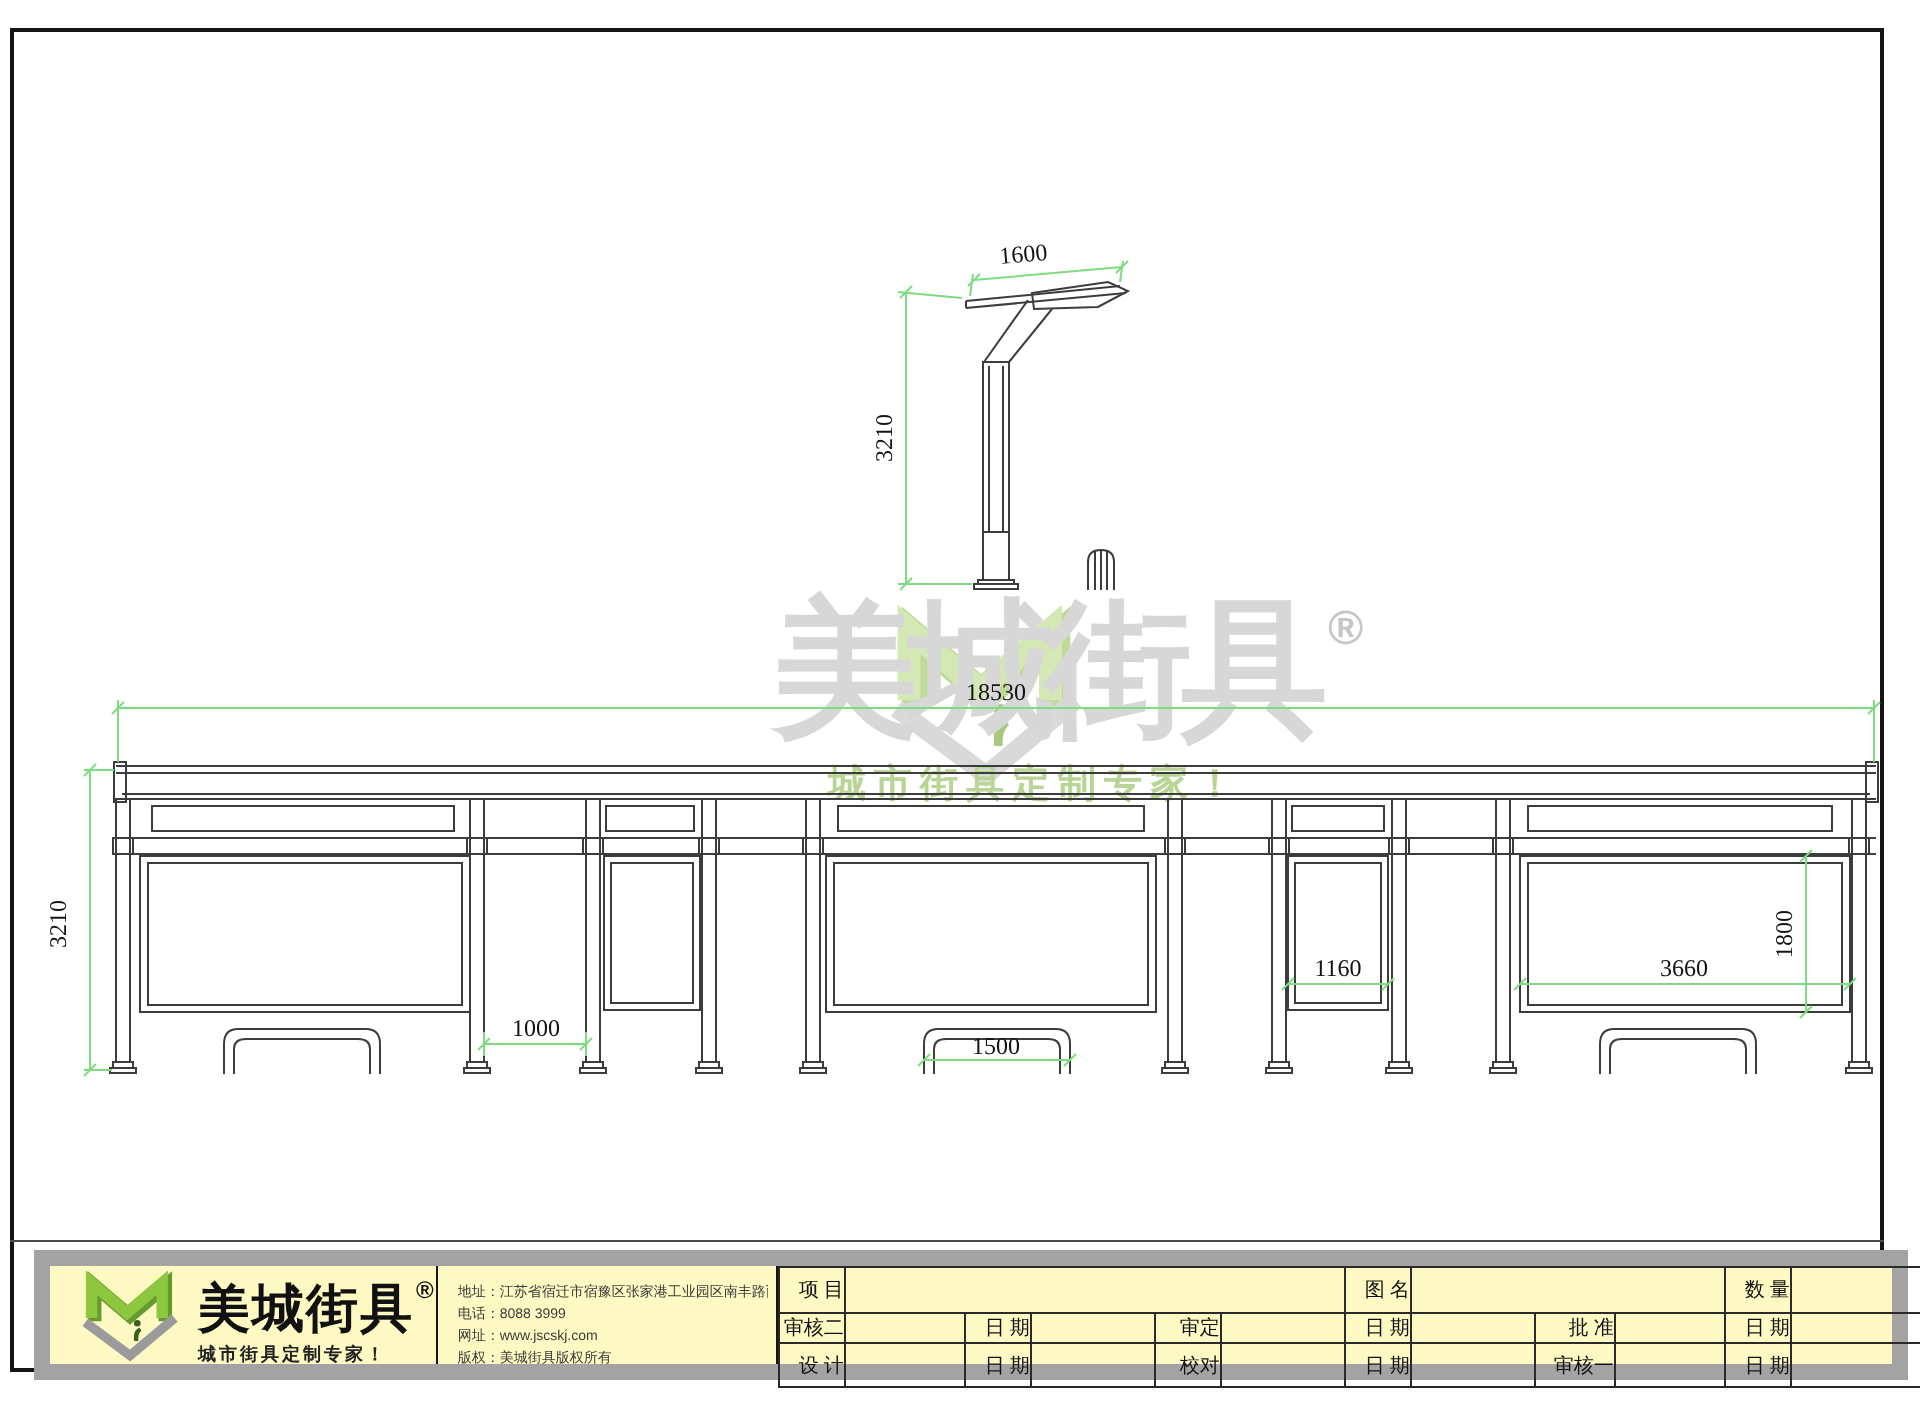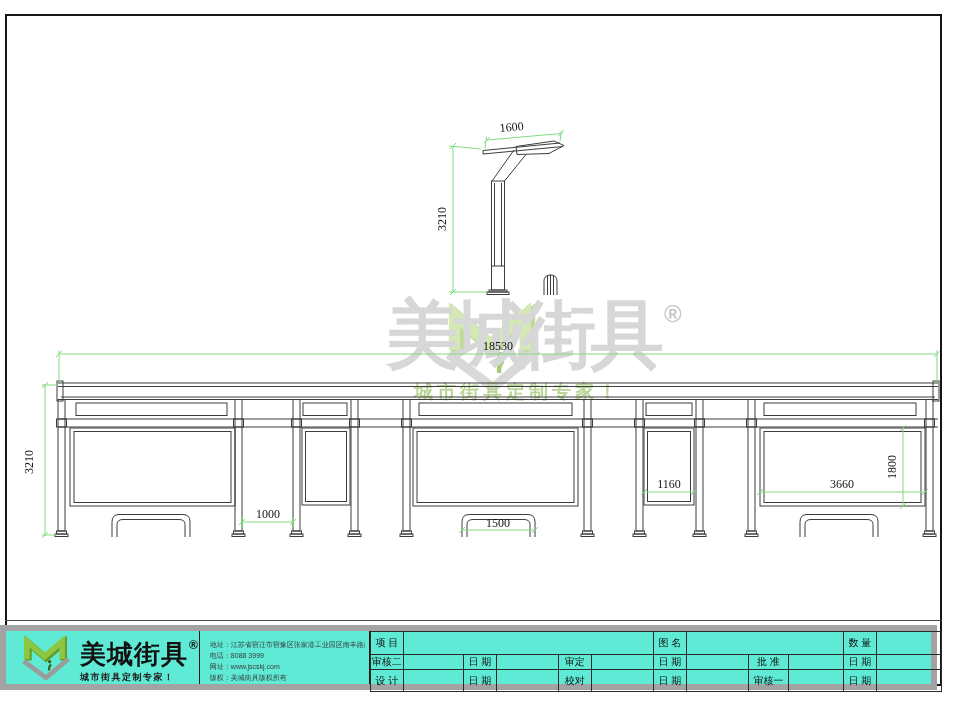--- a/index.html
+++ b/index.html
@@ -28,22 +28,22 @@
     position:absolute;left:126px;top:86px;
     font-size:19px;font-weight:700;letter-spacing:4px;color:#b9d596;white-space:nowrap;
   }
   
   svg.cad{position:absolute;left:0;top:0;}
   .ln{stroke:#3c3c3c;stroke-width:1;fill:none;}
   .dim{stroke:#7fdb81;stroke-width:1;fill:none;}
   .dim-text{font-family:"Liberation Serif", serif;font-size:12px;fill:#141414;}
   
   .footer{
-    position:absolute;left:0;top:625px;width:937px;height:65px;
-    border:6px solid #a3a3a3;box-sizing:border-box;display:flex;background:#5eead4;
+    position:absolute;left:17px;top:625px;width:937px;height:65px;
+    border:8px solid #a3a3a3;box-sizing:border-box;display:flex;background:#fef9c3;
   }
   .logo-cell{
     width:198px;border-right:1px solid #151515;box-sizing:border-box;
     display:flex;align-items:center;padding-left:14px;
   }
   .logo-text{margin-left:8px;}
   .logo-name{
     font-size:26px;font-weight:700;color:#111;letter-spacing:1px;
     white-space:nowrap;line-height:26px;
   }
@@ -57,21 +57,21 @@
   }
   .contact-line{
     font-size:7px;color:#3b3b3b;line-height:11px;white-space:nowrap;overflow:hidden;
   }
   .tb-wrap{flex:1;}
   table.title-block{
     width:100%;height:100%;border-collapse:collapse;table-layout:fixed;
   }
   table.title-block td{
     border:1px solid #2a2a2a;font-size:10px;color:#111;
-    text-align:center;vertical-align:middle;padding:0;overflow:hidden;white-space:nowrap;
+    text-align:right;vertical-align:middle;padding:0;overflow:hidden;white-space:nowrap;font-family:Liberation Serif, serif;
   }
   table.title-block td.val{border-color:#2a2a2a;}
 </style>
 </head>
 <body>
 
 <div class="watermark" style="left:288px;top:293px;width:410px;height:118px;">
   <svg width="104" height="110" viewBox="0 0 100 104">
     <path d="M16,57 V23 L50,52 L84,23 V57" stroke="#bfd996" stroke-width="13" fill="none"></path>
     <path d="M13,54 V20 L47,49 L81,20 V54" stroke="#d4e8b6" stroke-width="11" fill="none"></path>

